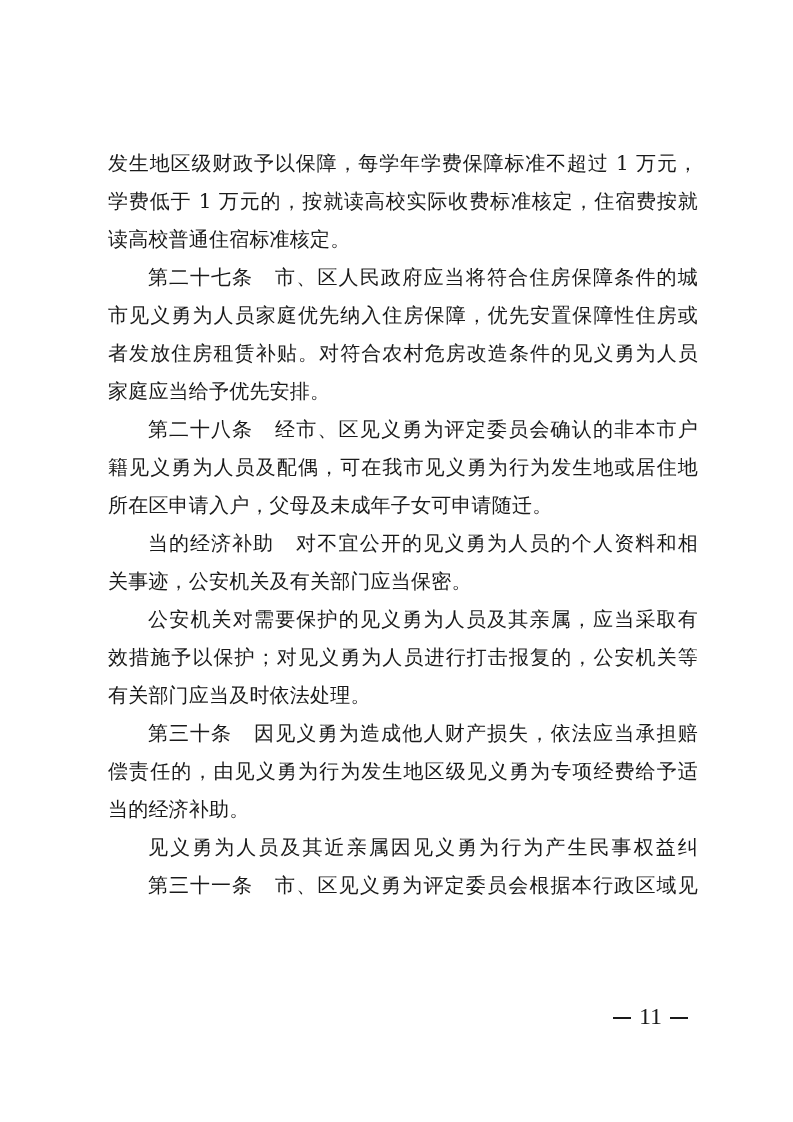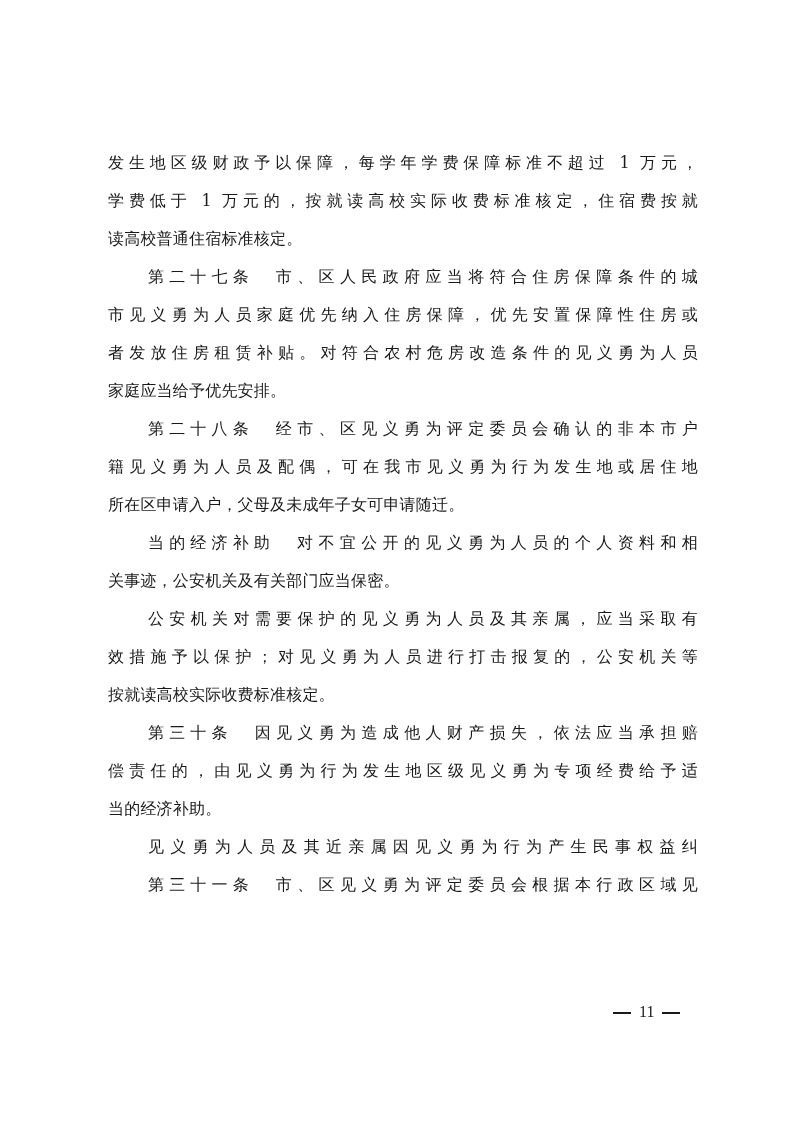--- a/index.html
+++ b/index.html
@@ -1,24 +1,24 @@
 <!DOCTYPE html>
 <html><head>
 <meta charset="utf-8">
 <style>
   html, body { margin:0; padding:0; background:#ffffff; }
   body { width:793px; height:1122px; position:relative; overflow:hidden;
          font-family:"DejaVu Serif","Liberation Serif",serif; color:#1a1a1a; }
   .page { position:absolute; left:108px; top:144px; width:590px; }
-  .line { height:38px; line-height:38px; font-size:16px; white-space:nowrap;
+  .line { height:38px; line-height:38px; font-size:20px; white-space:nowrap;
           text-align:justify; text-align-last:justify; letter-spacing:0.2px; }
   .line.last { text-align-last:left; }
   .indent { padding-left:40px; }
   .head { font-family:"DejaVu Sans","Liberation Sans",sans-serif; font-weight:normal; margin-right:22px; letter-spacing:0; }
-  .pagenum { position:absolute; left:605px; top:1003px; font-size:16px;
+  .pagenum { position:absolute; left:605px; top:1003px; font-size:24px;
              font-family:"Liberation Serif","DejaVu Serif",serif;text-align:right; }
   .pagenum .dash { display:inline-block; width:18px; height:2px; background:#1a1a1a; vertical-align:middle; margin:0 8px; }
 </style>
 </head>
 <body>
 
 <div class="page">
 
   <div>
     <div class="line">发生地区级财政予以保障，每学年学费保障标准不超过 1 万元，</div>
@@ -40,21 +40,21 @@
   </div>
 
   <div>
     <div class="line indent"><span class="head">当的经济补助</span><span>对不宜公开的见义勇为人员的个人资料和相</span></div>
     <div class="line last">关事迹，公安机关及有关部门应当保密。</div>
   </div>
 
   <div>
     <div class="line indent">公安机关对需要保护的见义勇为人员及其亲属，应当采取有</div>
     <div class="line">效措施予以保护；对见义勇为人员进行打击报复的，公安机关等</div>
-    <div class="line last">按就读高校实际收费标准核定。</div>
+    <div class="line last">有关部门应当及时依法处理。</div>
   </div>
 
   <div>
     <div class="line indent"><span class="head">第三十条</span><span>因见义勇为造成他人财产损失，依法应当承担赔</span></div>
     <div class="line">偿责任的，由见义勇为行为发生地区级见义勇为专项经费给予适</div>
     <div class="line last">当的经济补助。</div>
   </div>
 
   <div>
     <div class="line indent">见义勇为人员及其近亲属因见义勇为行为产生民事权益纠</div>

